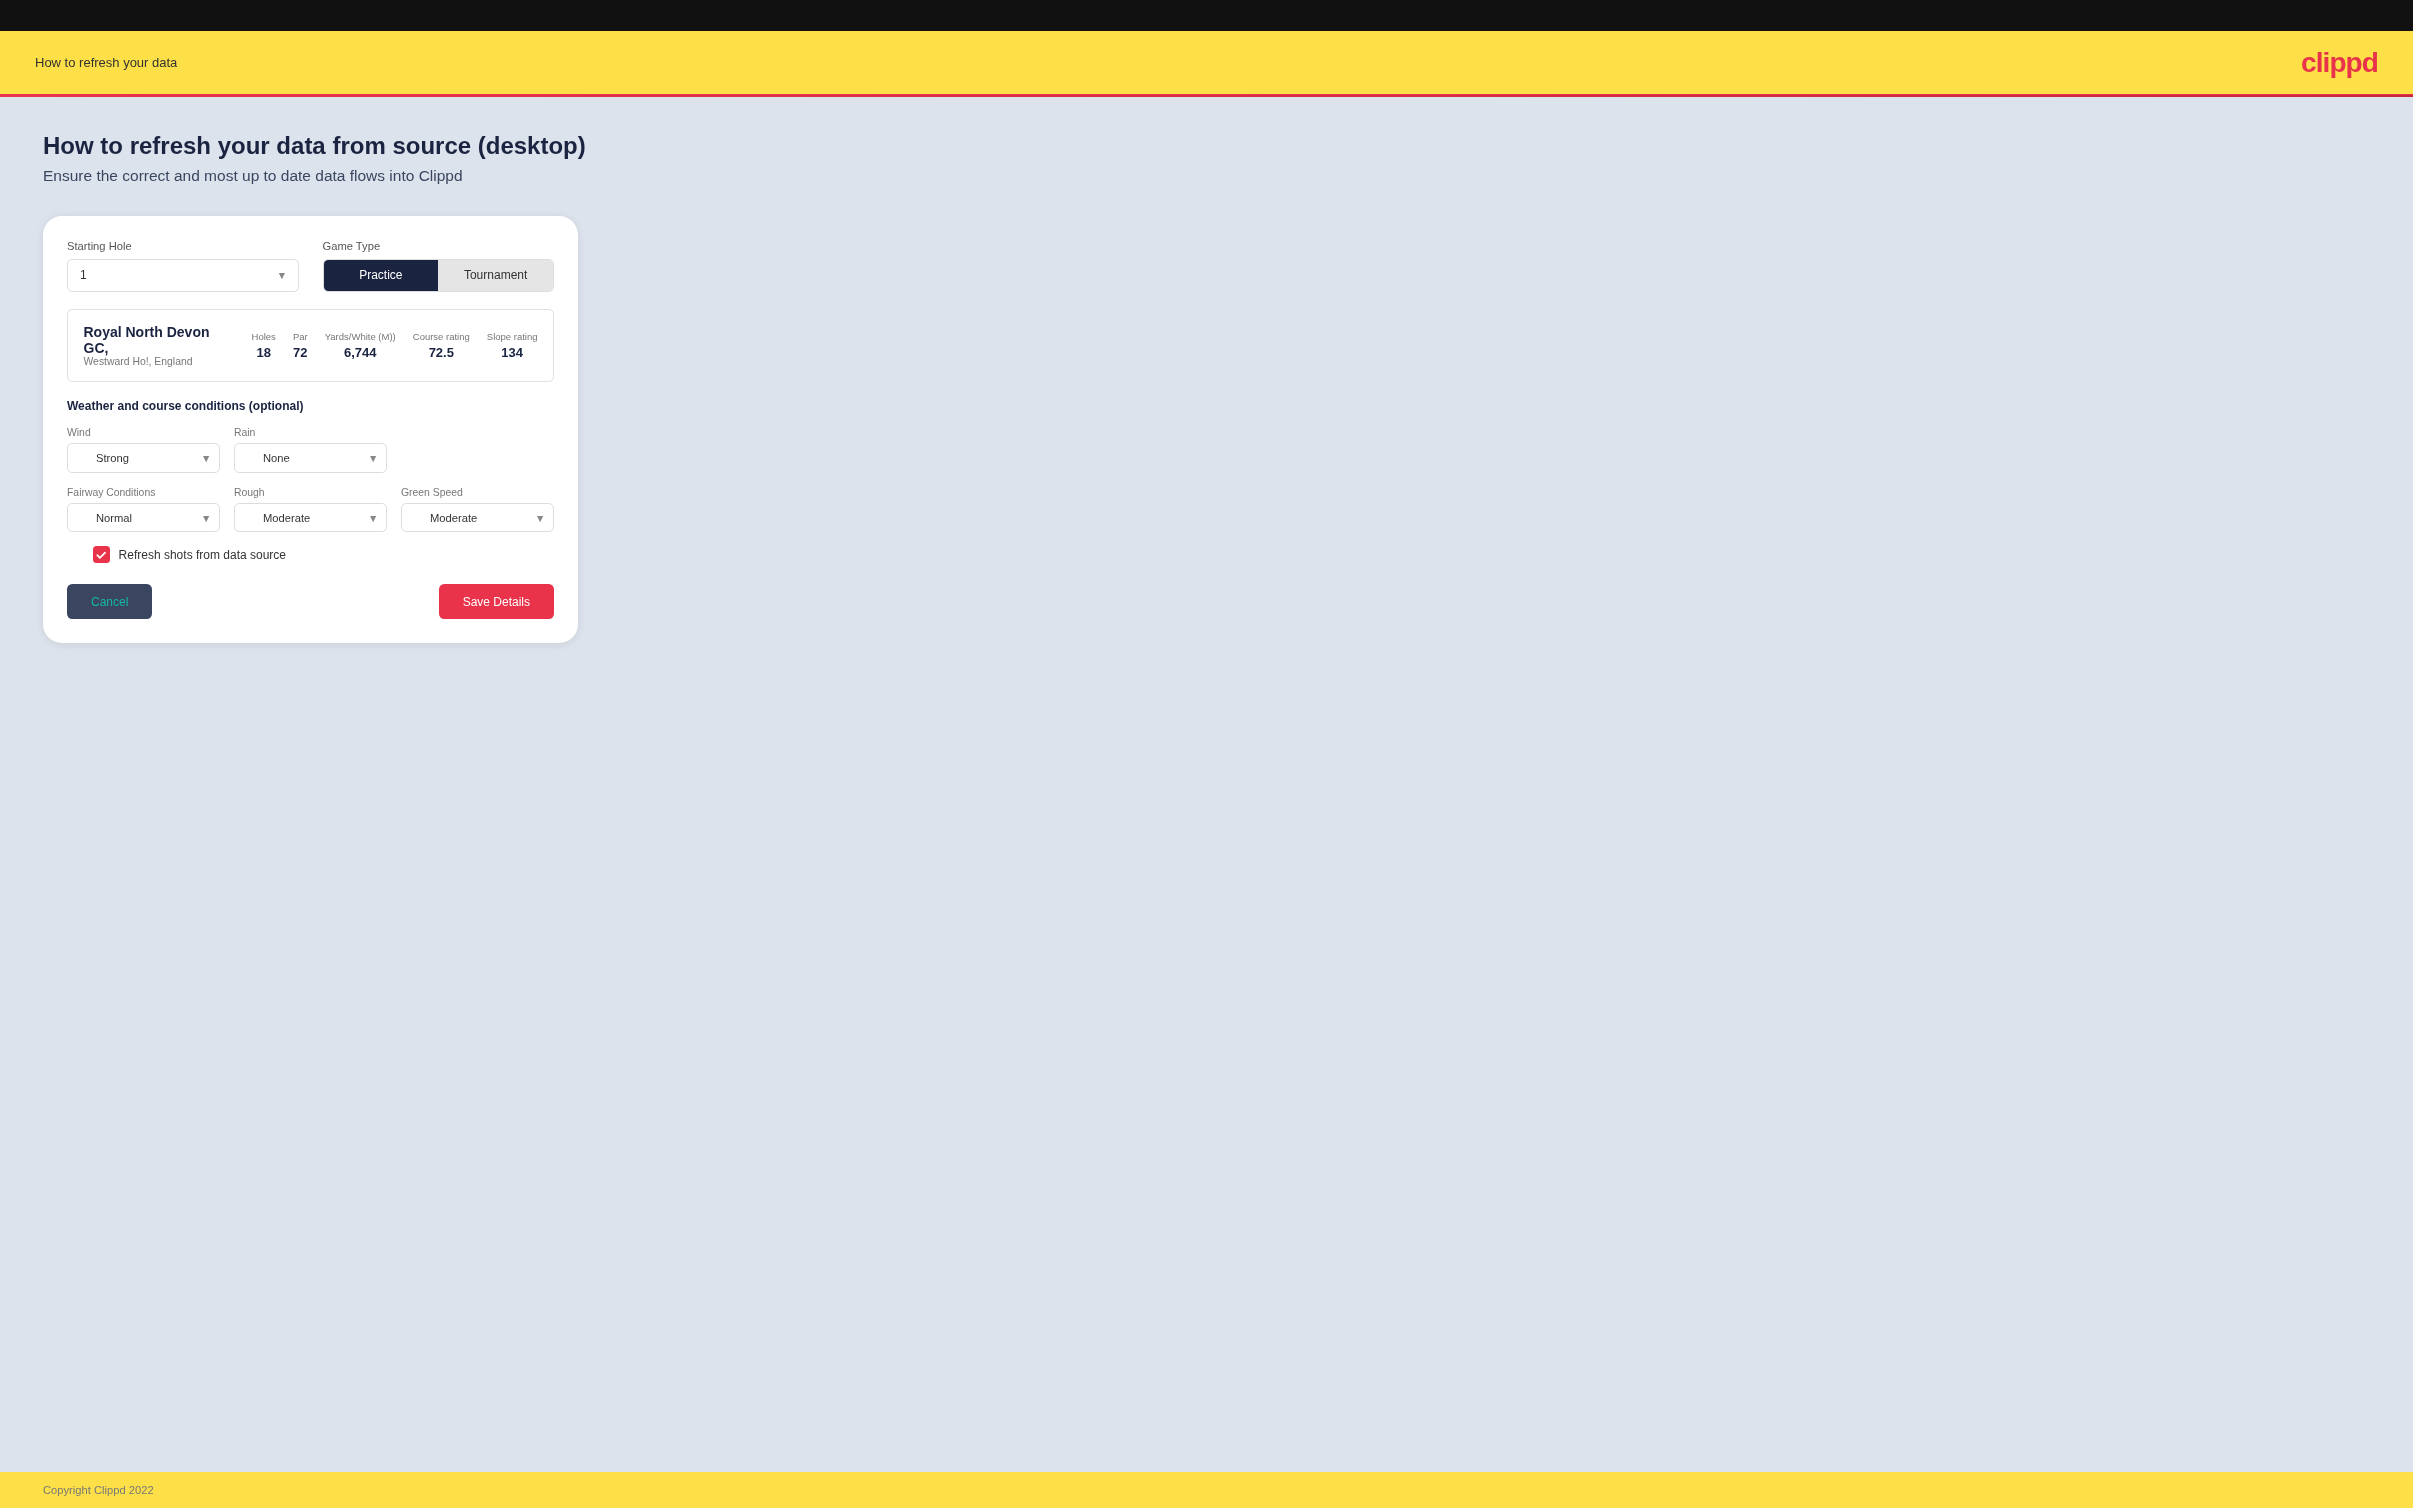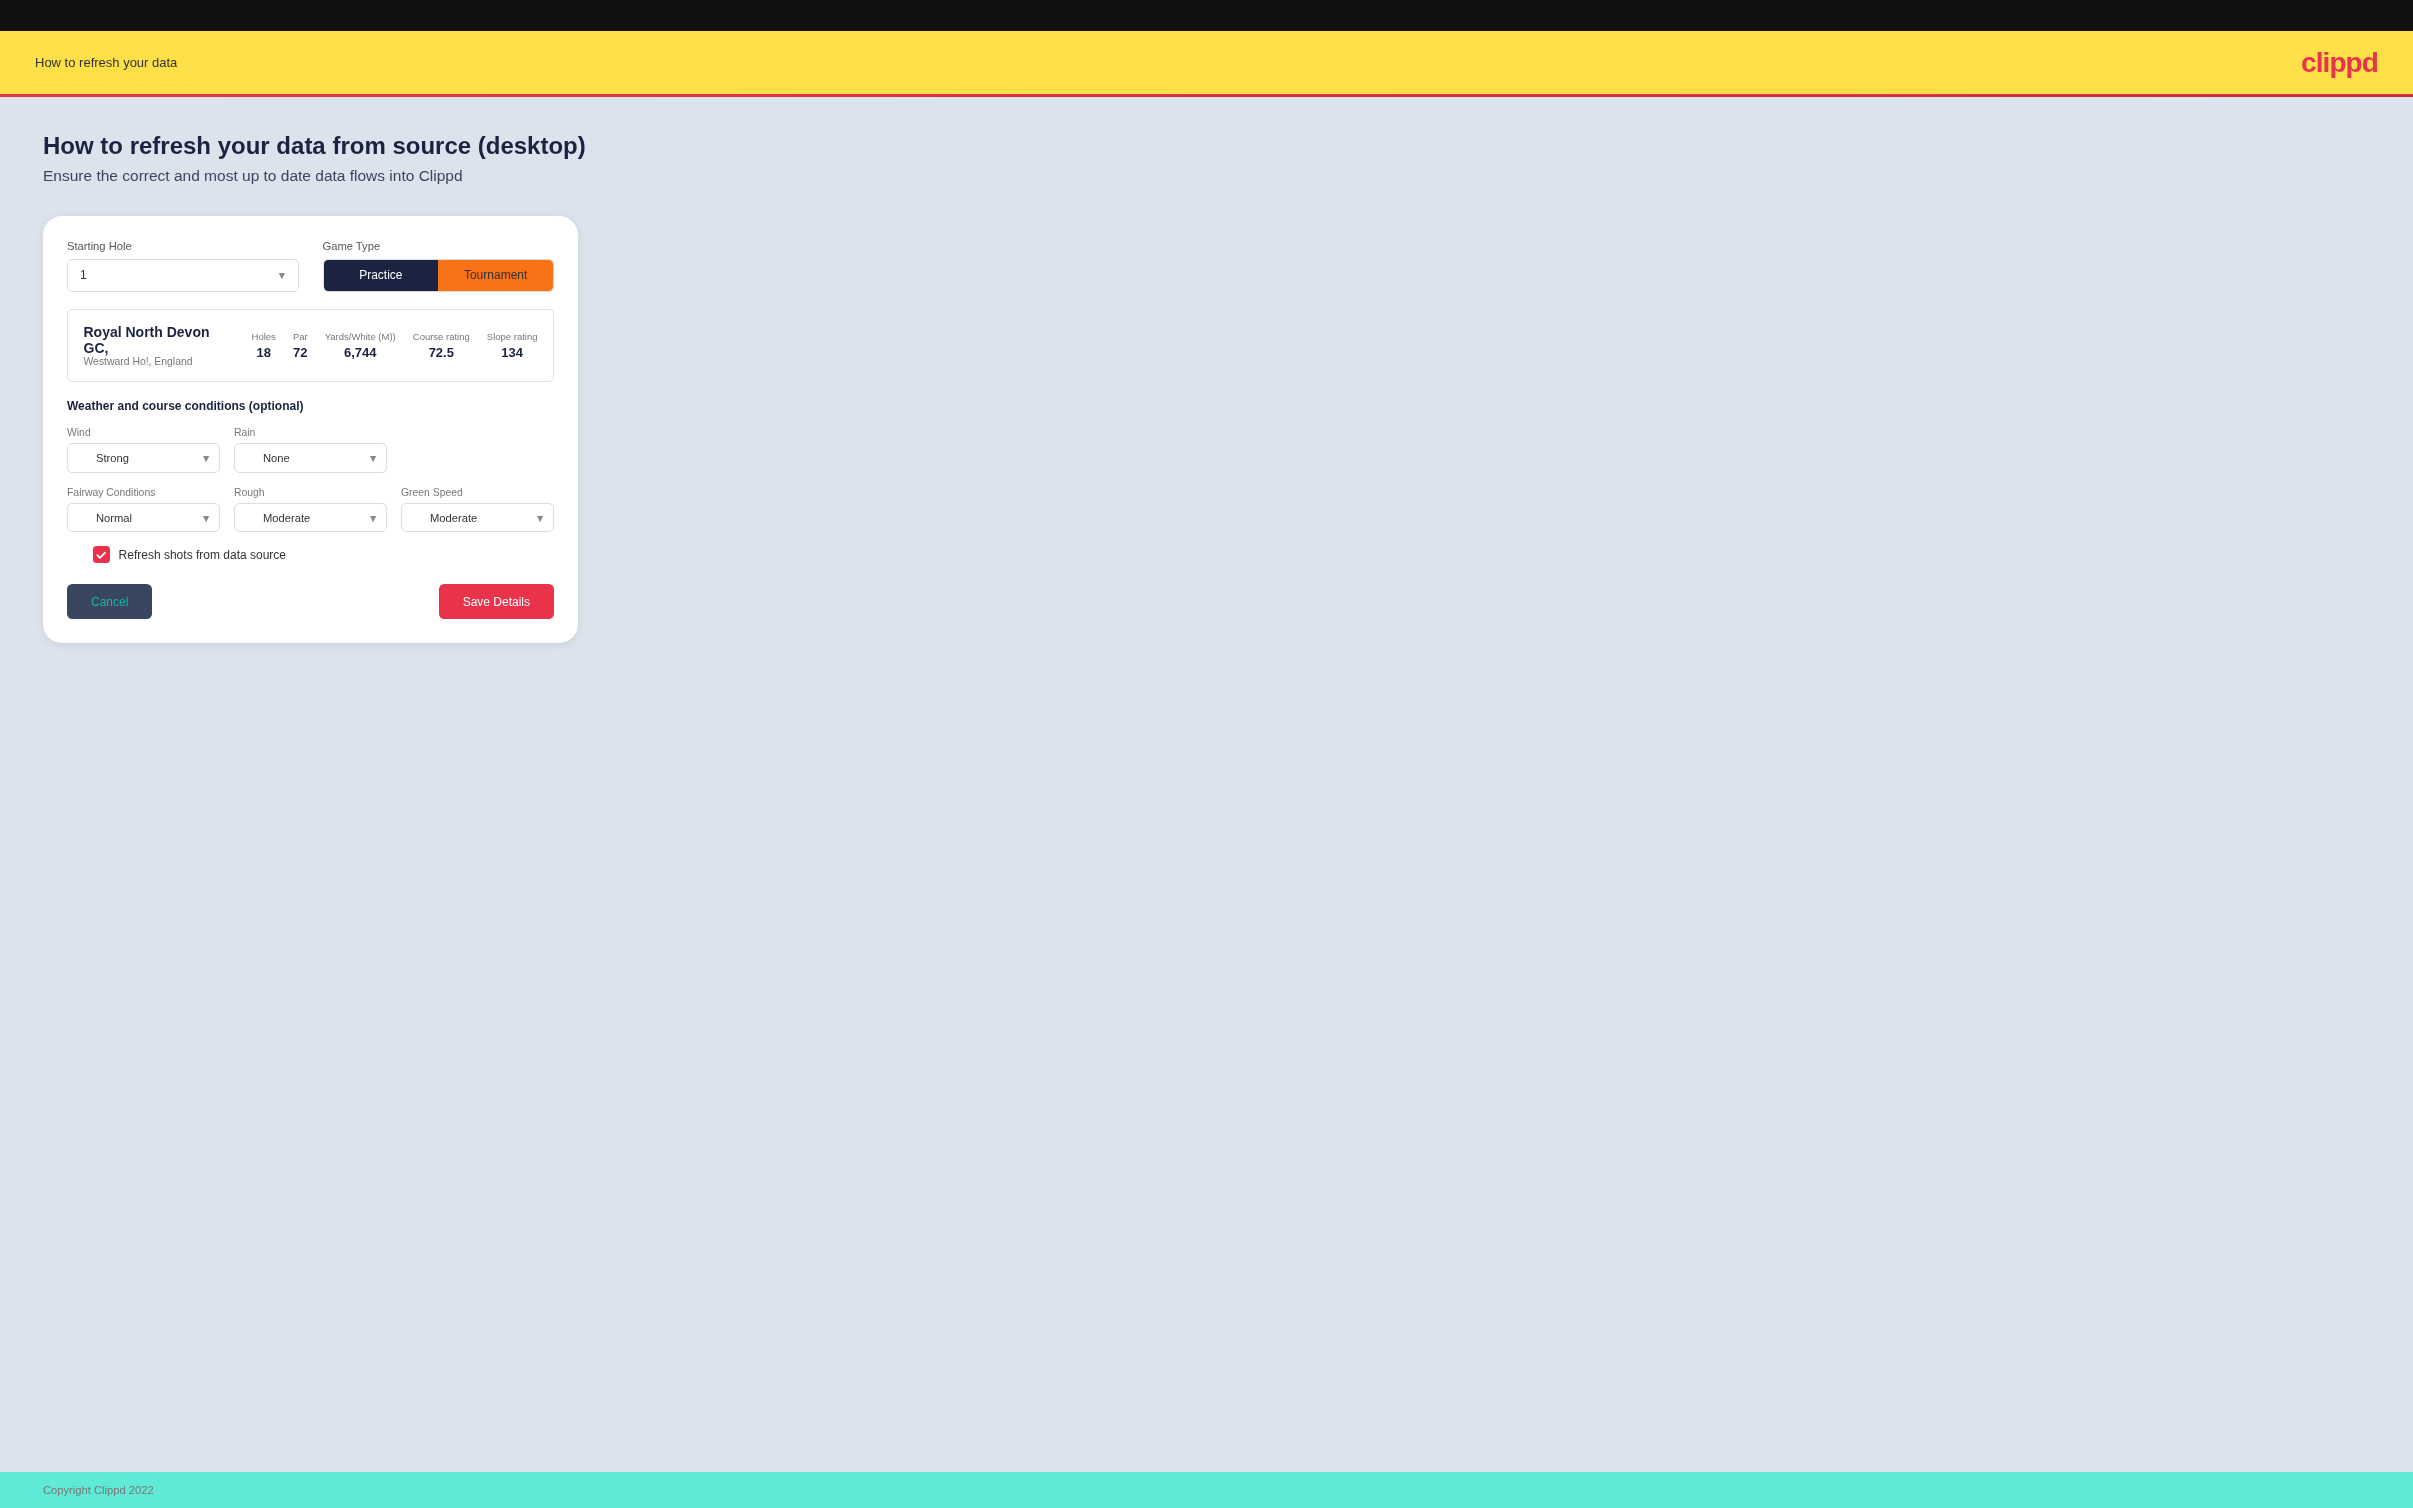--- a/index.html
+++ b/index.html
@@ -143,21 +143,21 @@
       font-size: 12px;
       font-weight: 500;
     }
 
     .toggle-btn.active {
       background: #1a2340;
       color: #fff;
     }
 
     .toggle-btn.inactive {
-      background: #f97316;
+      background: #e5e5e5;
       color: #333;
     }
 
     .course-card {
       border: 0.9px solid #e0e0e0;
       border-radius: 5.2px;
       padding: 14px 15.5px;
       margin-bottom: 17px;
       display: flex;
       align-items: center;
@@ -315,21 +315,21 @@
     }
 
     .sidebar-description {
       font-size: 17px;
       color: #1a2340;
       line-height: 1.5;
       max-width: 345px;
     }
 
     .footer {
-      background: #5eead4;
+      background: #fde047;
       padding: 12px 43px;
       font-size: 11.2px;
       color: #777;
       flex-shrink: 0;
     }
 
     .divider {
       height: 1.7px;
       background: linear-gradient(to right, #e8334a, #c8283d);
       width: 100%;

